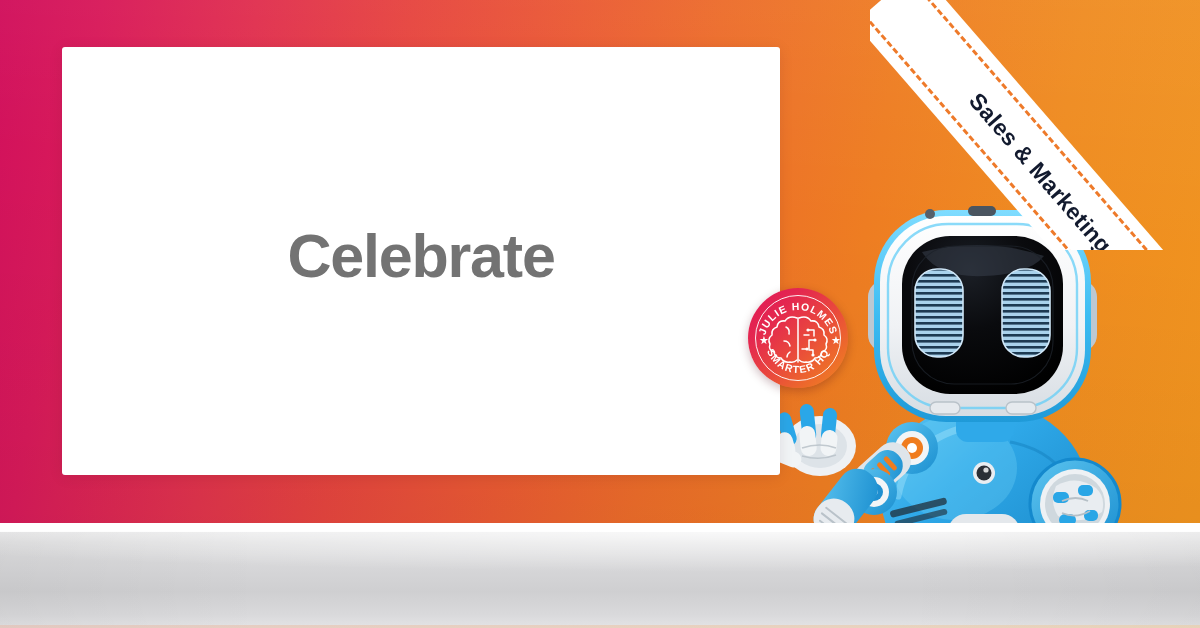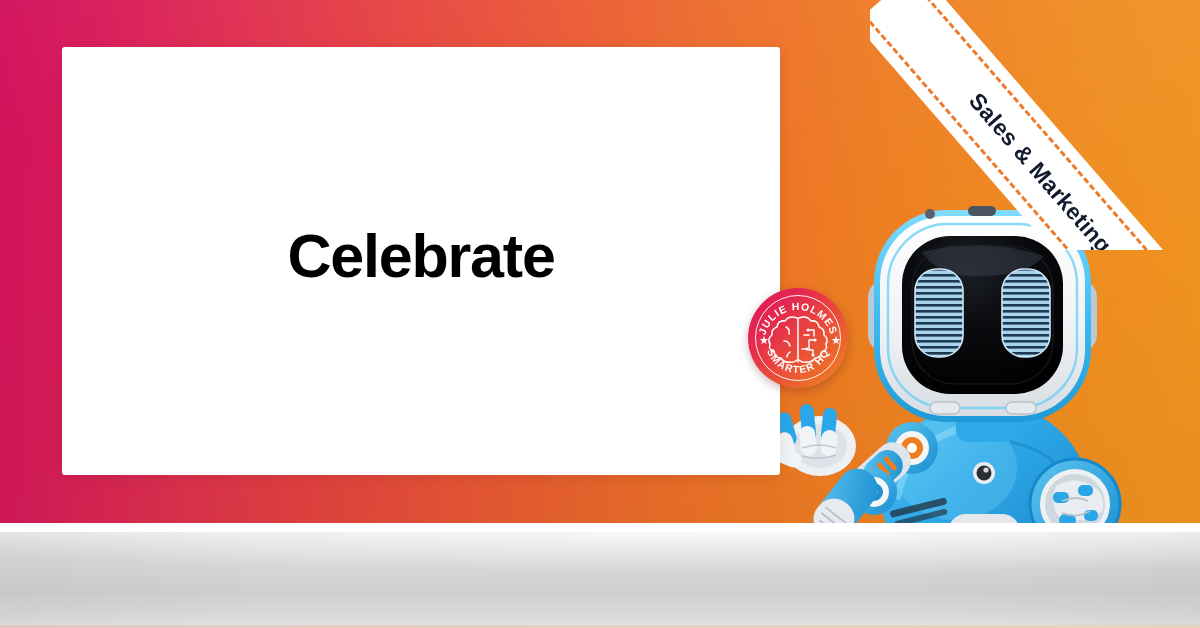--- a/index.html
+++ b/index.html
@@ -87,21 +87,21 @@
 
   
   .card{
     position:absolute;left:62px;top:47px;width:718px;height:428px;
     background:#ffffff;border-radius:3px;
     box-shadow:0 2px 14px rgba(60,10,30,.10);
     display:flex;flex-direction:column;align-items:center;justify-content:center;
     box-sizing:border-box;padding:8px 26px 16px;
   }
   .title{
-    margin:12px;color:#000000;
+    margin:12px;color:#737373;
     font-weight:700;font-size:61px;line-height:1.34;
     letter-spacing:-1.2px;text-align:center;
   }
   .title .ln{display:block;}
   .subtitle{
     margin:6px 0 0;color:#101828;
     font-weight:400;font-size:45px;line-height:1.2;
     letter-spacing:-.6px;text-align:center;
   }
 

